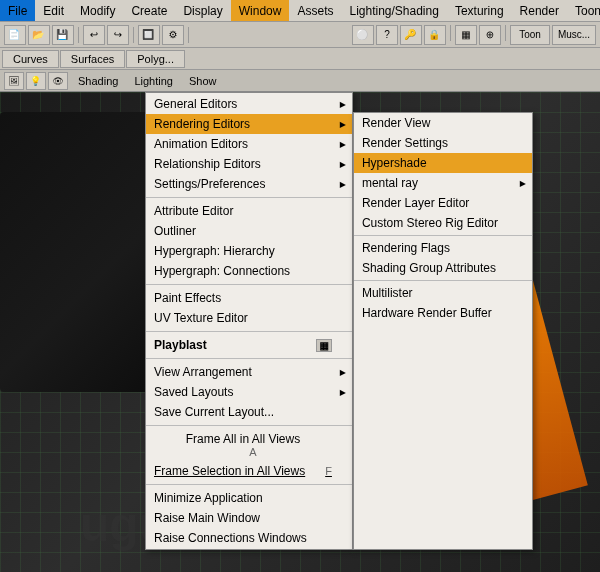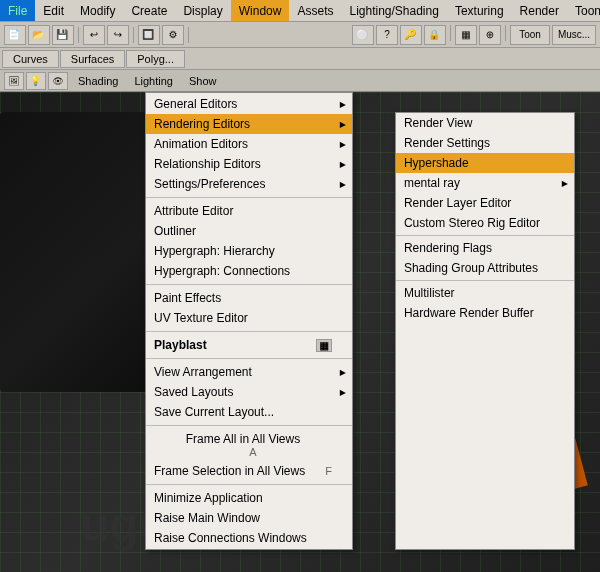--- a/index.html
+++ b/index.html
@@ -28,21 +28,21 @@
       cursor: pointer;
       white-space: nowrap;
       font-size: 12px;
       color: #000;
       height: 100%;
       display: flex;
       align-items: center;
     }
     .menu-item:hover, .menu-item.active {
       background: #0a6ed1;
-      color: #86efac;
+      color: #000000;
     }
     .menu-item.active {
       background: #e8a020;
       color: #000;
     }
 
     
     .toolbar-row {
       background: #c8c4bc;
       height: 26px;
@@ -200,21 +200,20 @@
       color: #000;
     }
 
     
     .dropdown-tertiary {
       background: #f0ede8;
       border: 1px solid #888;
       box-shadow: 2px 2px 6px rgba(0,0,0,0.4);
       min-width: 180px;
       position: relative;
-      margin-left: 42px;
     }
 
     .dropdown-item.has-submenu::after {
       content: '▶';
       font-size: 8px;
       position: absolute;
       right: 6px;
     }
     .dropdown-item {
       position: relative;
@@ -367,21 +366,21 @@
         </div>
       </div>
 
       <div class="dropdown-divider"></div>
 
       <div class="dropdown-section">
         <div class="dropdown-item" style="justify-content:space-between;flex-direction:column;">
           <span>Frame All in All Views</span>
           <span class="shortcut">A</span>
         </div>
-        <div class="dropdown-item" style="justify-content:center;">
+        <div class="dropdown-item" style="justify-content:center;text-decoration:underline;">
           <span>Frame Selection in All Views</span>
           <span class="shortcut">F</span>
         </div>
       </div>
 
       <div class="dropdown-divider"></div>
 
       <div class="dropdown-section">
         <div class="dropdown-item">
           <span>Minimize Application</span>

